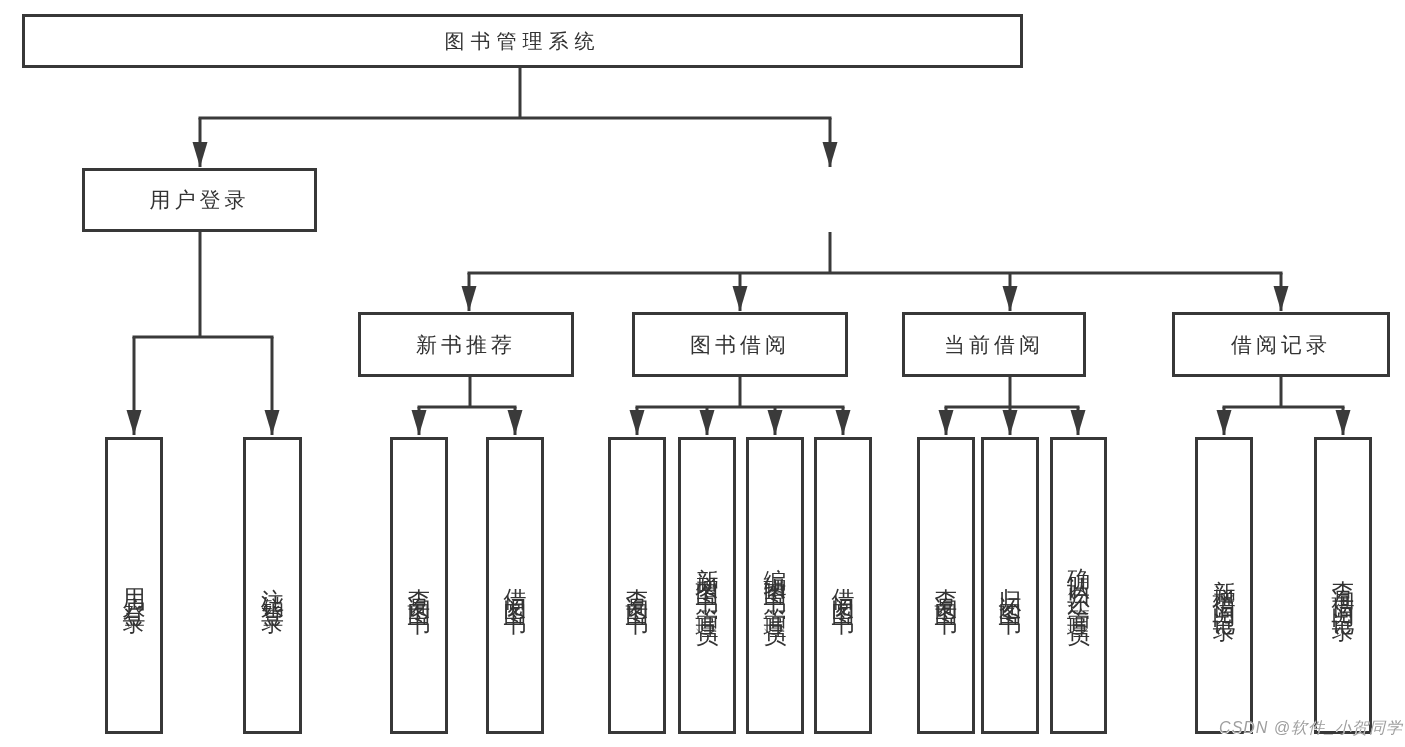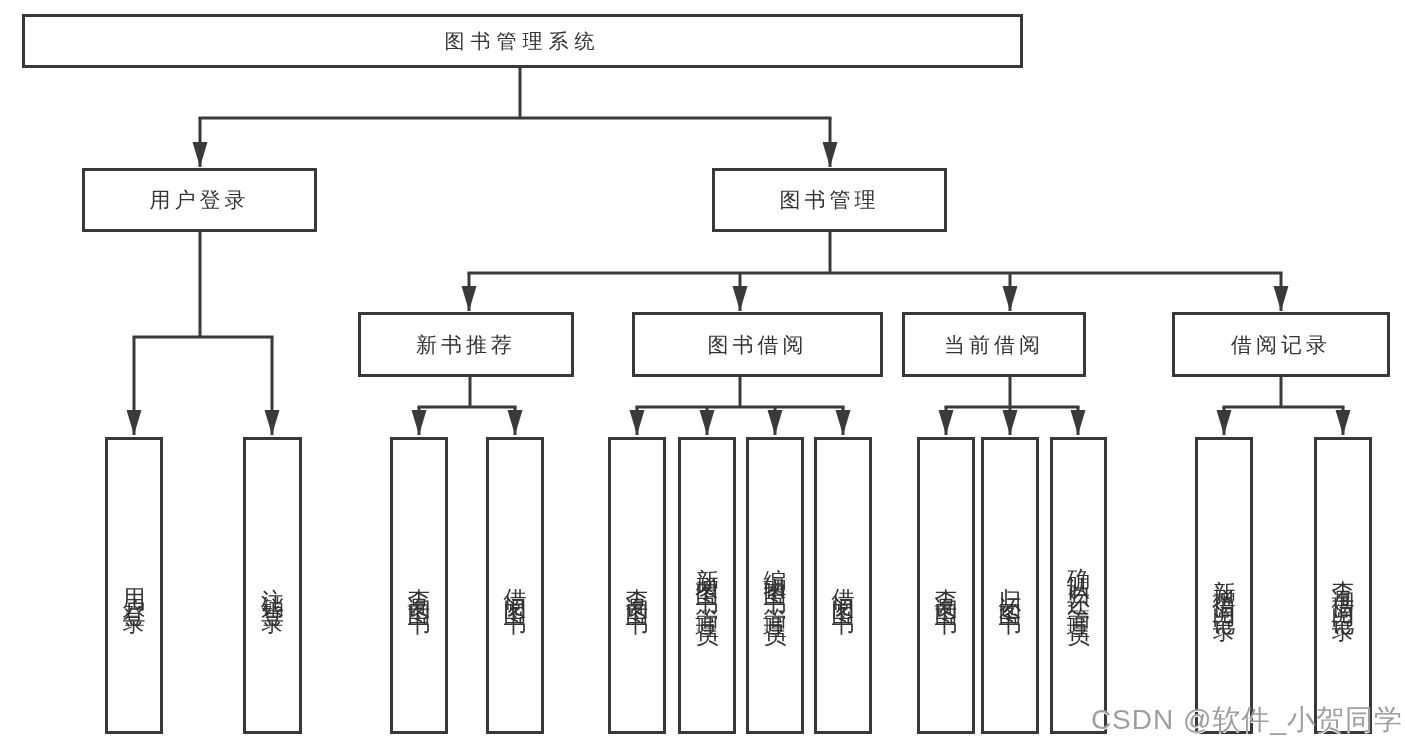--- a/index.html
+++ b/index.html
@@ -54,25 +54,26 @@
   .node.v .vlabel {
     writing-mode: vertical-rl;
     text-orientation: mixed;
     letter-spacing: 8px;
     line-height: 1;
   }
   .watermark {
     position: absolute;
     right: 2px;
     bottom: 8px;
-    font-size: 28px;
+    font-size: 16px;
     color: #9e9e9e;
     letter-spacing: 1px;
     text-shadow: 0 1px 0 #ffffff;
     white-space: nowrap;
+    font-style: italic;
   }
 </style>
 </head>
 <body>
 
 <div class="canvas">
 
   <svg class="conn-svg" viewBox="0 0 1405 747">
     <defs>
       <marker id="arrow" markerUnits="userSpaceOnUse" markerWidth="30" markerHeight="22" refX="25" refY="10" orient="auto">
@@ -123,28 +124,25 @@
     </g>
   </svg>
 
   <div class="node h root" style="left:22px; top:14px; width:1001px; height:54px;">
     <span>图书管理系统</span>
   </div>
 
   <div class="node h" style="left:82px; top:168px; width:235px; height:64px;">
     <span>用户登录</span>
   </div>
-  <div class="node h" style="left:712px; top:168px; width:235px; height:64px;">
-    <span>图书管理</span>
-  </div>
 
   <div class="node h" style="left:358px; top:312px; width:216px; height:65px;">
     <span>新书推荐</span>
   </div>
-  <div class="node h" style="left:632px; top:312px; width:251px; height:65px;">
+  <div class="node h" style="left:632px; top:312px; width:216px; height:65px;">
     <span>图书借阅</span>
   </div>
   <div class="node h" style="left:902px; top:312px; width:184px; height:65px;">
     <span>当前借阅</span>
   </div>
   <div class="node h" style="left:1172px; top:312px; width:218px; height:65px;">
     <span>借阅记录</span>
   </div>
 
   <div class="node v" style="left:105px; top:437px; width:58px; height:297px;">

